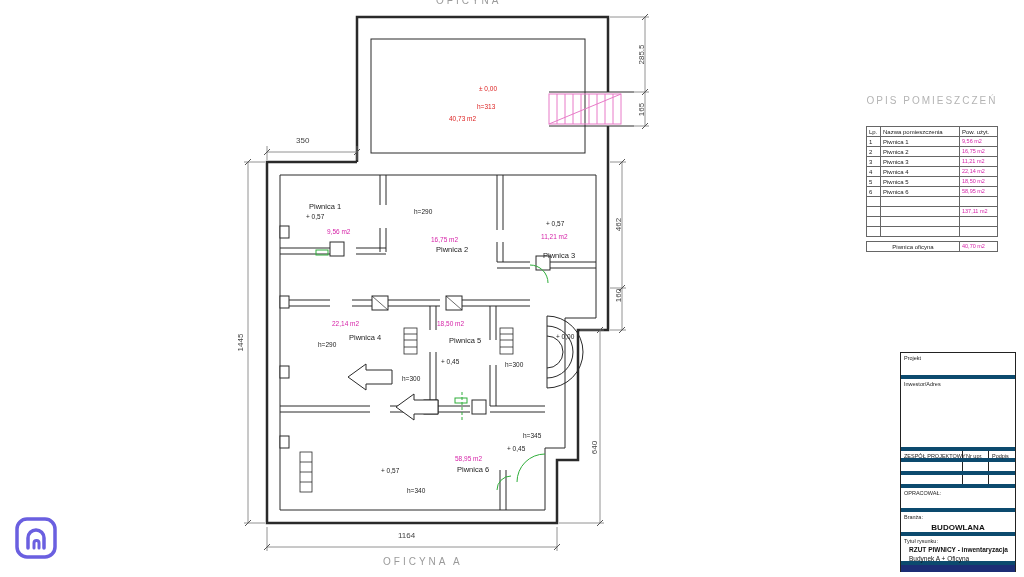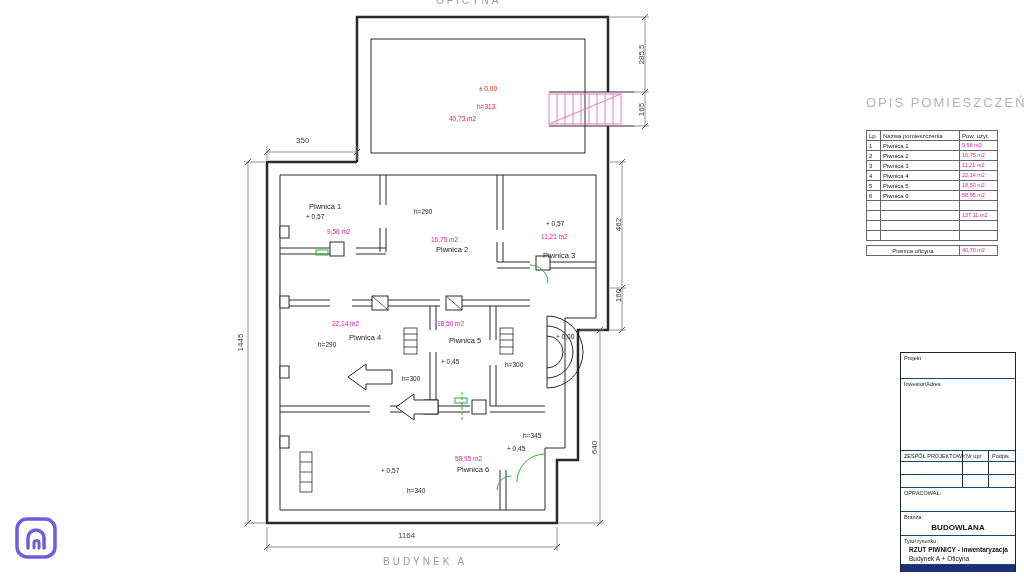--- a/index.html
+++ b/index.html
@@ -15,35 +15,35 @@
   .red { color:#dd2222; }
 
   .dim { position:absolute; font-size:8px; color:#444; white-space:nowrap; z-index:2; }
   .dim.v { width:30px; text-align:center; transform:rotate(-90deg); }
 
   .gray-label { position:absolute; color:#9a9a9a; letter-spacing:3px;
                 font-size:10px; z-index:2; white-space:nowrap; }
 
   
   .opis { position:absolute; left:866px; top:95px; width:132px; z-index:2; }
-  .opis-title { text-align:center; font-size:13px; color:#b4b4b4; letter-spacing:2px;
+  .opis-title { text-align:center; font-size:10px; color:#b4b4b4; letter-spacing:2px;
                 margin-bottom:20px; white-space:nowrap; }
   .opis table { width:100%; border-collapse:collapse; table-layout:fixed; }
   .opis td, .opis th { border:1px solid #666; font-size:6px; font-weight:normal;
         padding:1px 2px; height:10px; color:#222; text-align:left; line-height:1;
         overflow:hidden; white-space:nowrap; }
   .opis .c-no { width:14px; }
   .opis .c-area { width:38px; }
   .opis td.mag { color:#d623a8; font-size:5.5px; }
   .opis .of-table { margin-top:4px; }
 
   
   .tblock { position:absolute; left:900px; top:352px; width:116px; height:220px;
             border:1.5px solid #222; background:#fff; z-index:2; }
-  .tb-row { position:relative; border-bottom:1px solid #0c4a6e; }
+  .tb-row { position:relative; border-bottom:4px solid #0c4a6e; }
   .tb-label { position:absolute; left:3px; top:2px; font-size:5.5px; color:#222;
               white-space:nowrap; }
   .tb-projekt { height:26px; }
   .tb-inwestor { height:72px; }
   .tb-team, .tb-team-empty { display:flex; }
   .tb-team { height:11px; }
   .tb-team-empty { height:13px; }
   .tb-c1 { width:62px; border-right:1px solid #222; position:relative; }
   .tb-c2 { width:26px; border-right:1px solid #222; position:relative; }
   .tb-c3 { flex:1; position:relative; }
@@ -168,21 +168,21 @@
         <path d="M245,165 L251,159 M245,526 L251,520"></path>
         <path d="M264,550 L270,544 M554,550 L560,544"></path>
         <path d="M642,20 L648,14 M642,95 L648,89 M642,129 L648,123"></path>
         <path d="M619,165 L625,159 M619,291 L625,285 M619,333 L625,327"></path>
         <path d="M597,333 L603,327 M597,526 L603,520"></path>
       </g>
     </g>
   </svg>
 
   <span class="gray-label" style="left:436px;top:-5px;">OFICYNA</span>
-  <span class="gray-label" style="left:383px;top:556px;">BUDYNEK A</span>
+  <span class="gray-label" style="left:383px;top:556px;">OFICYNA A</span>
 
   <span class="dim" style="left:296px;top:136px;">350</span>
   <span class="dim v" style="left:225px;top:338px;">1445</span>
   <span class="dim" style="left:398px;top:531px;">1164</span>
   <span class="dim v" style="left:626px;top:50px;">285.5</span>
   <span class="dim v" style="left:626px;top:105px;">165</span>
   <span class="dim v" style="left:603px;top:220px;">462</span>
   <span class="dim v" style="left:603px;top:291px;">160</span>
   <span class="dim v" style="left:579px;top:443px;">640</span>
 

